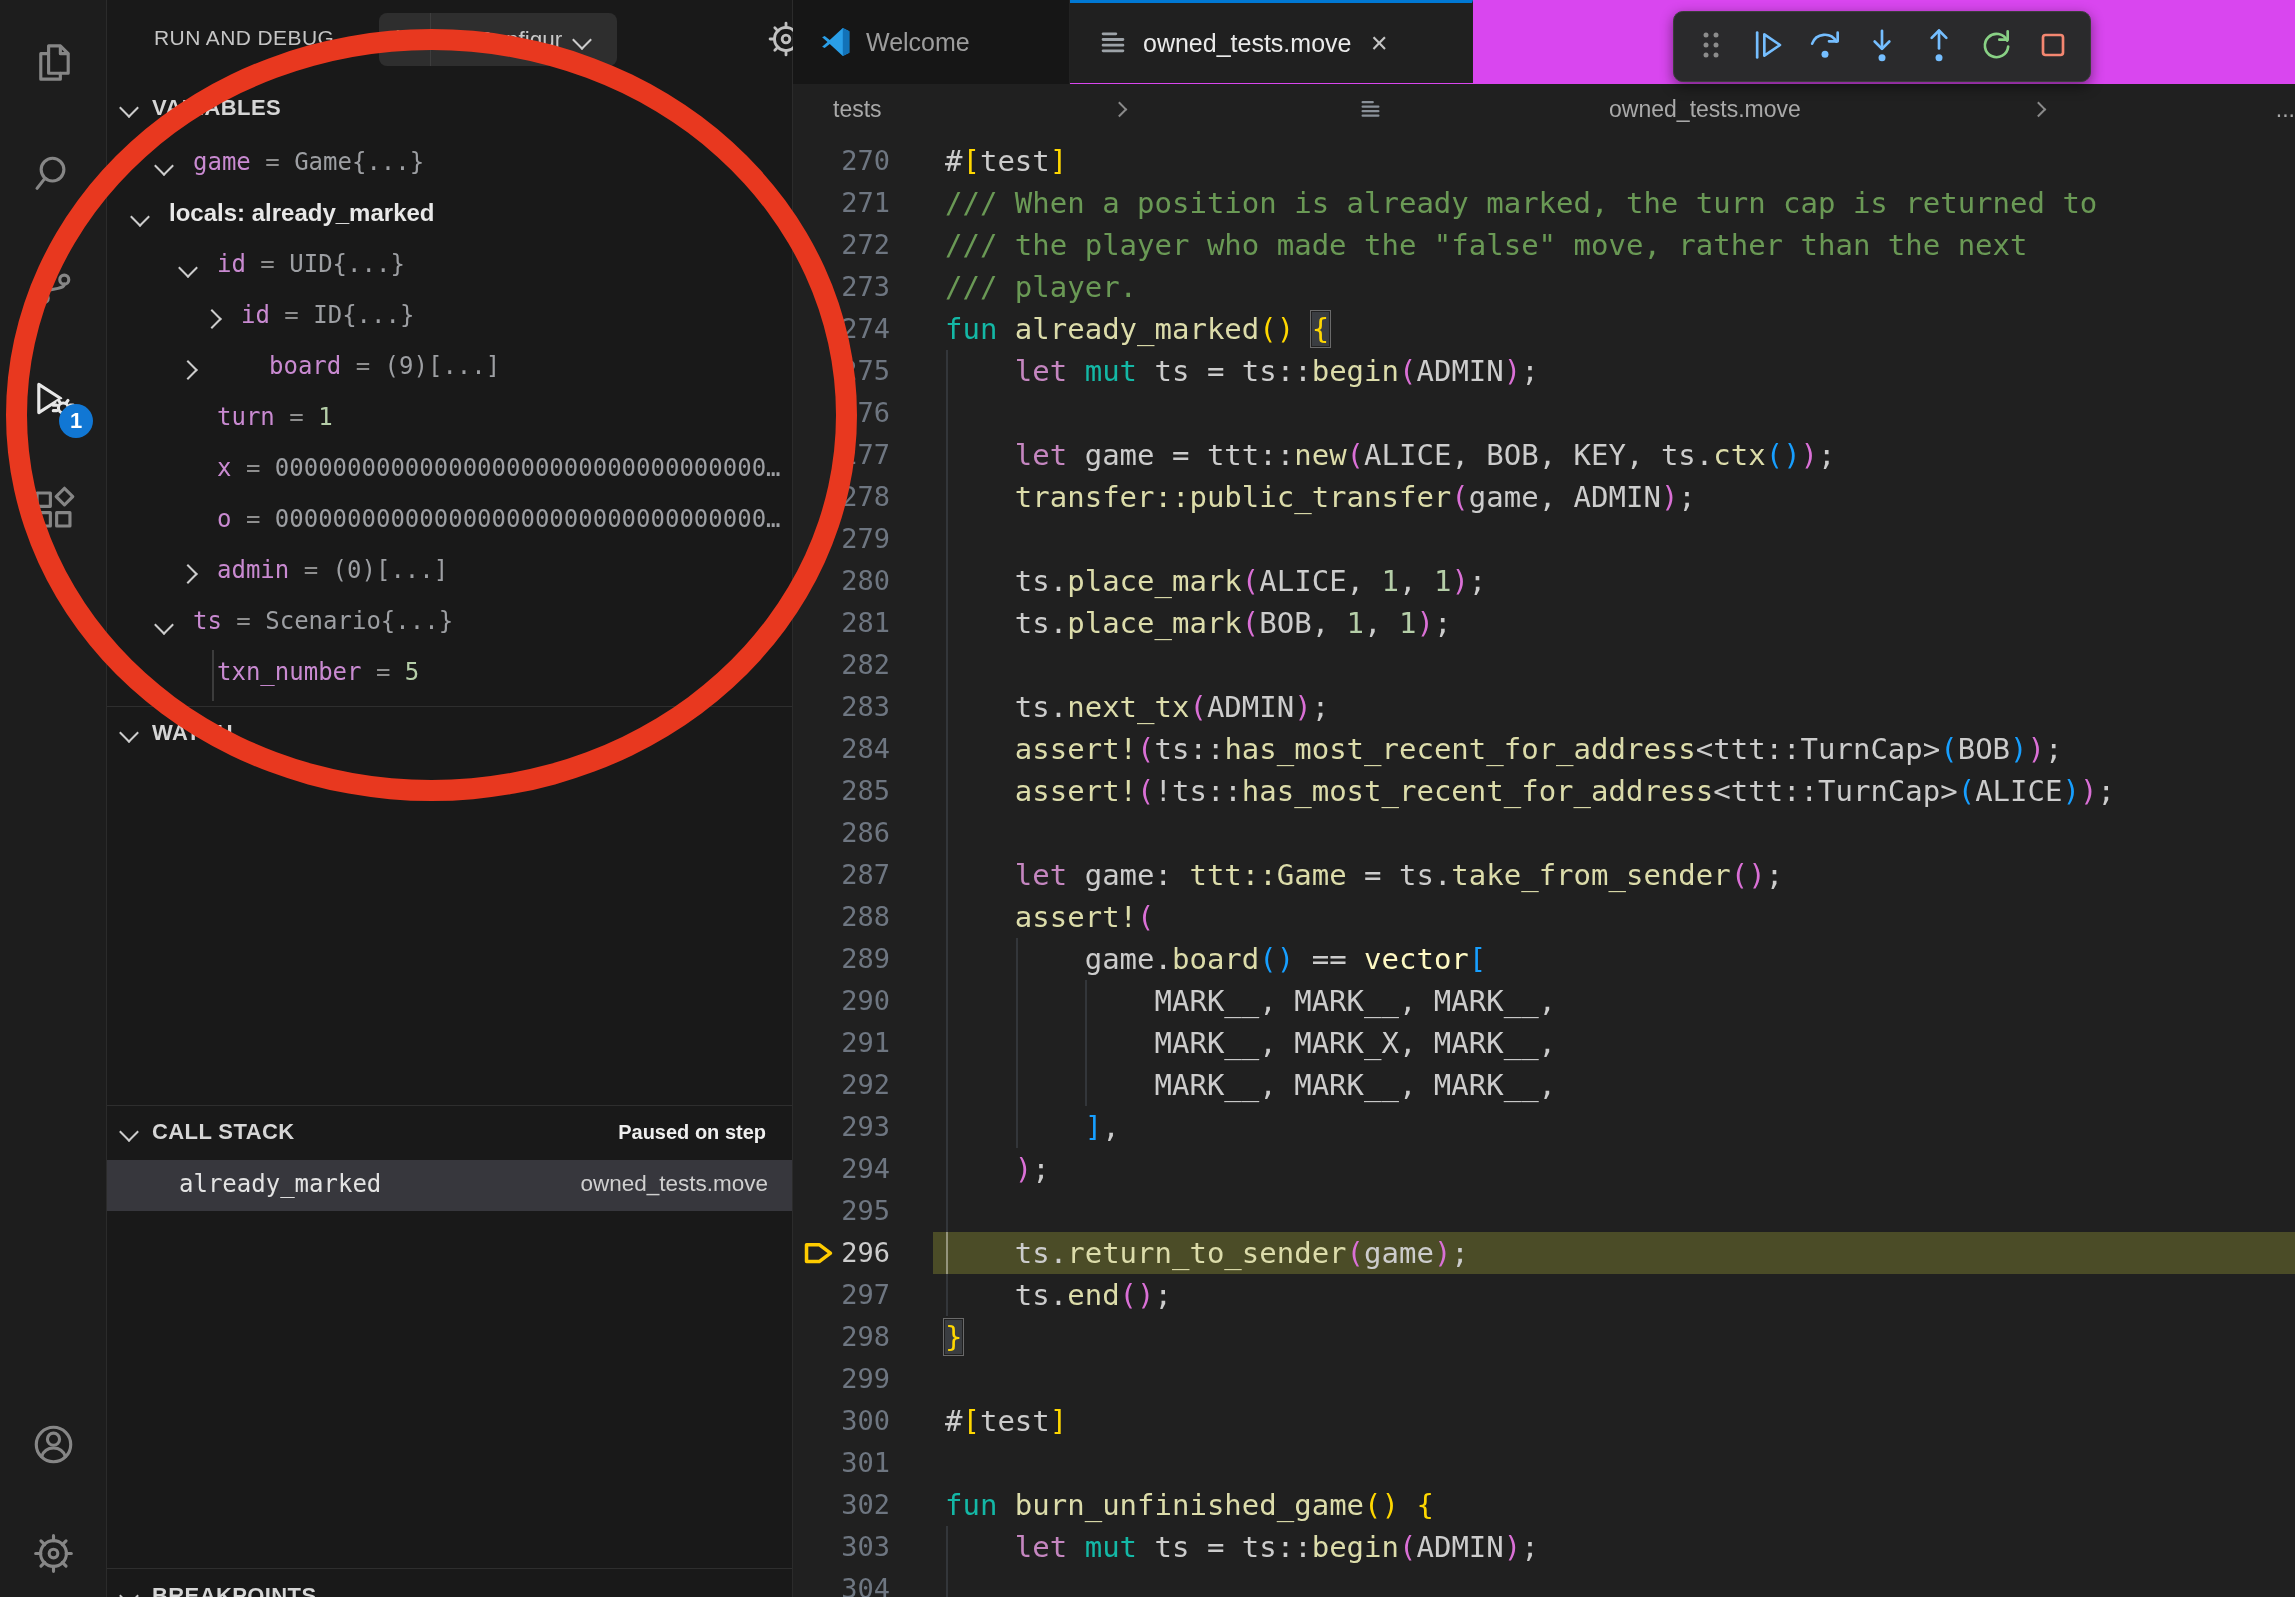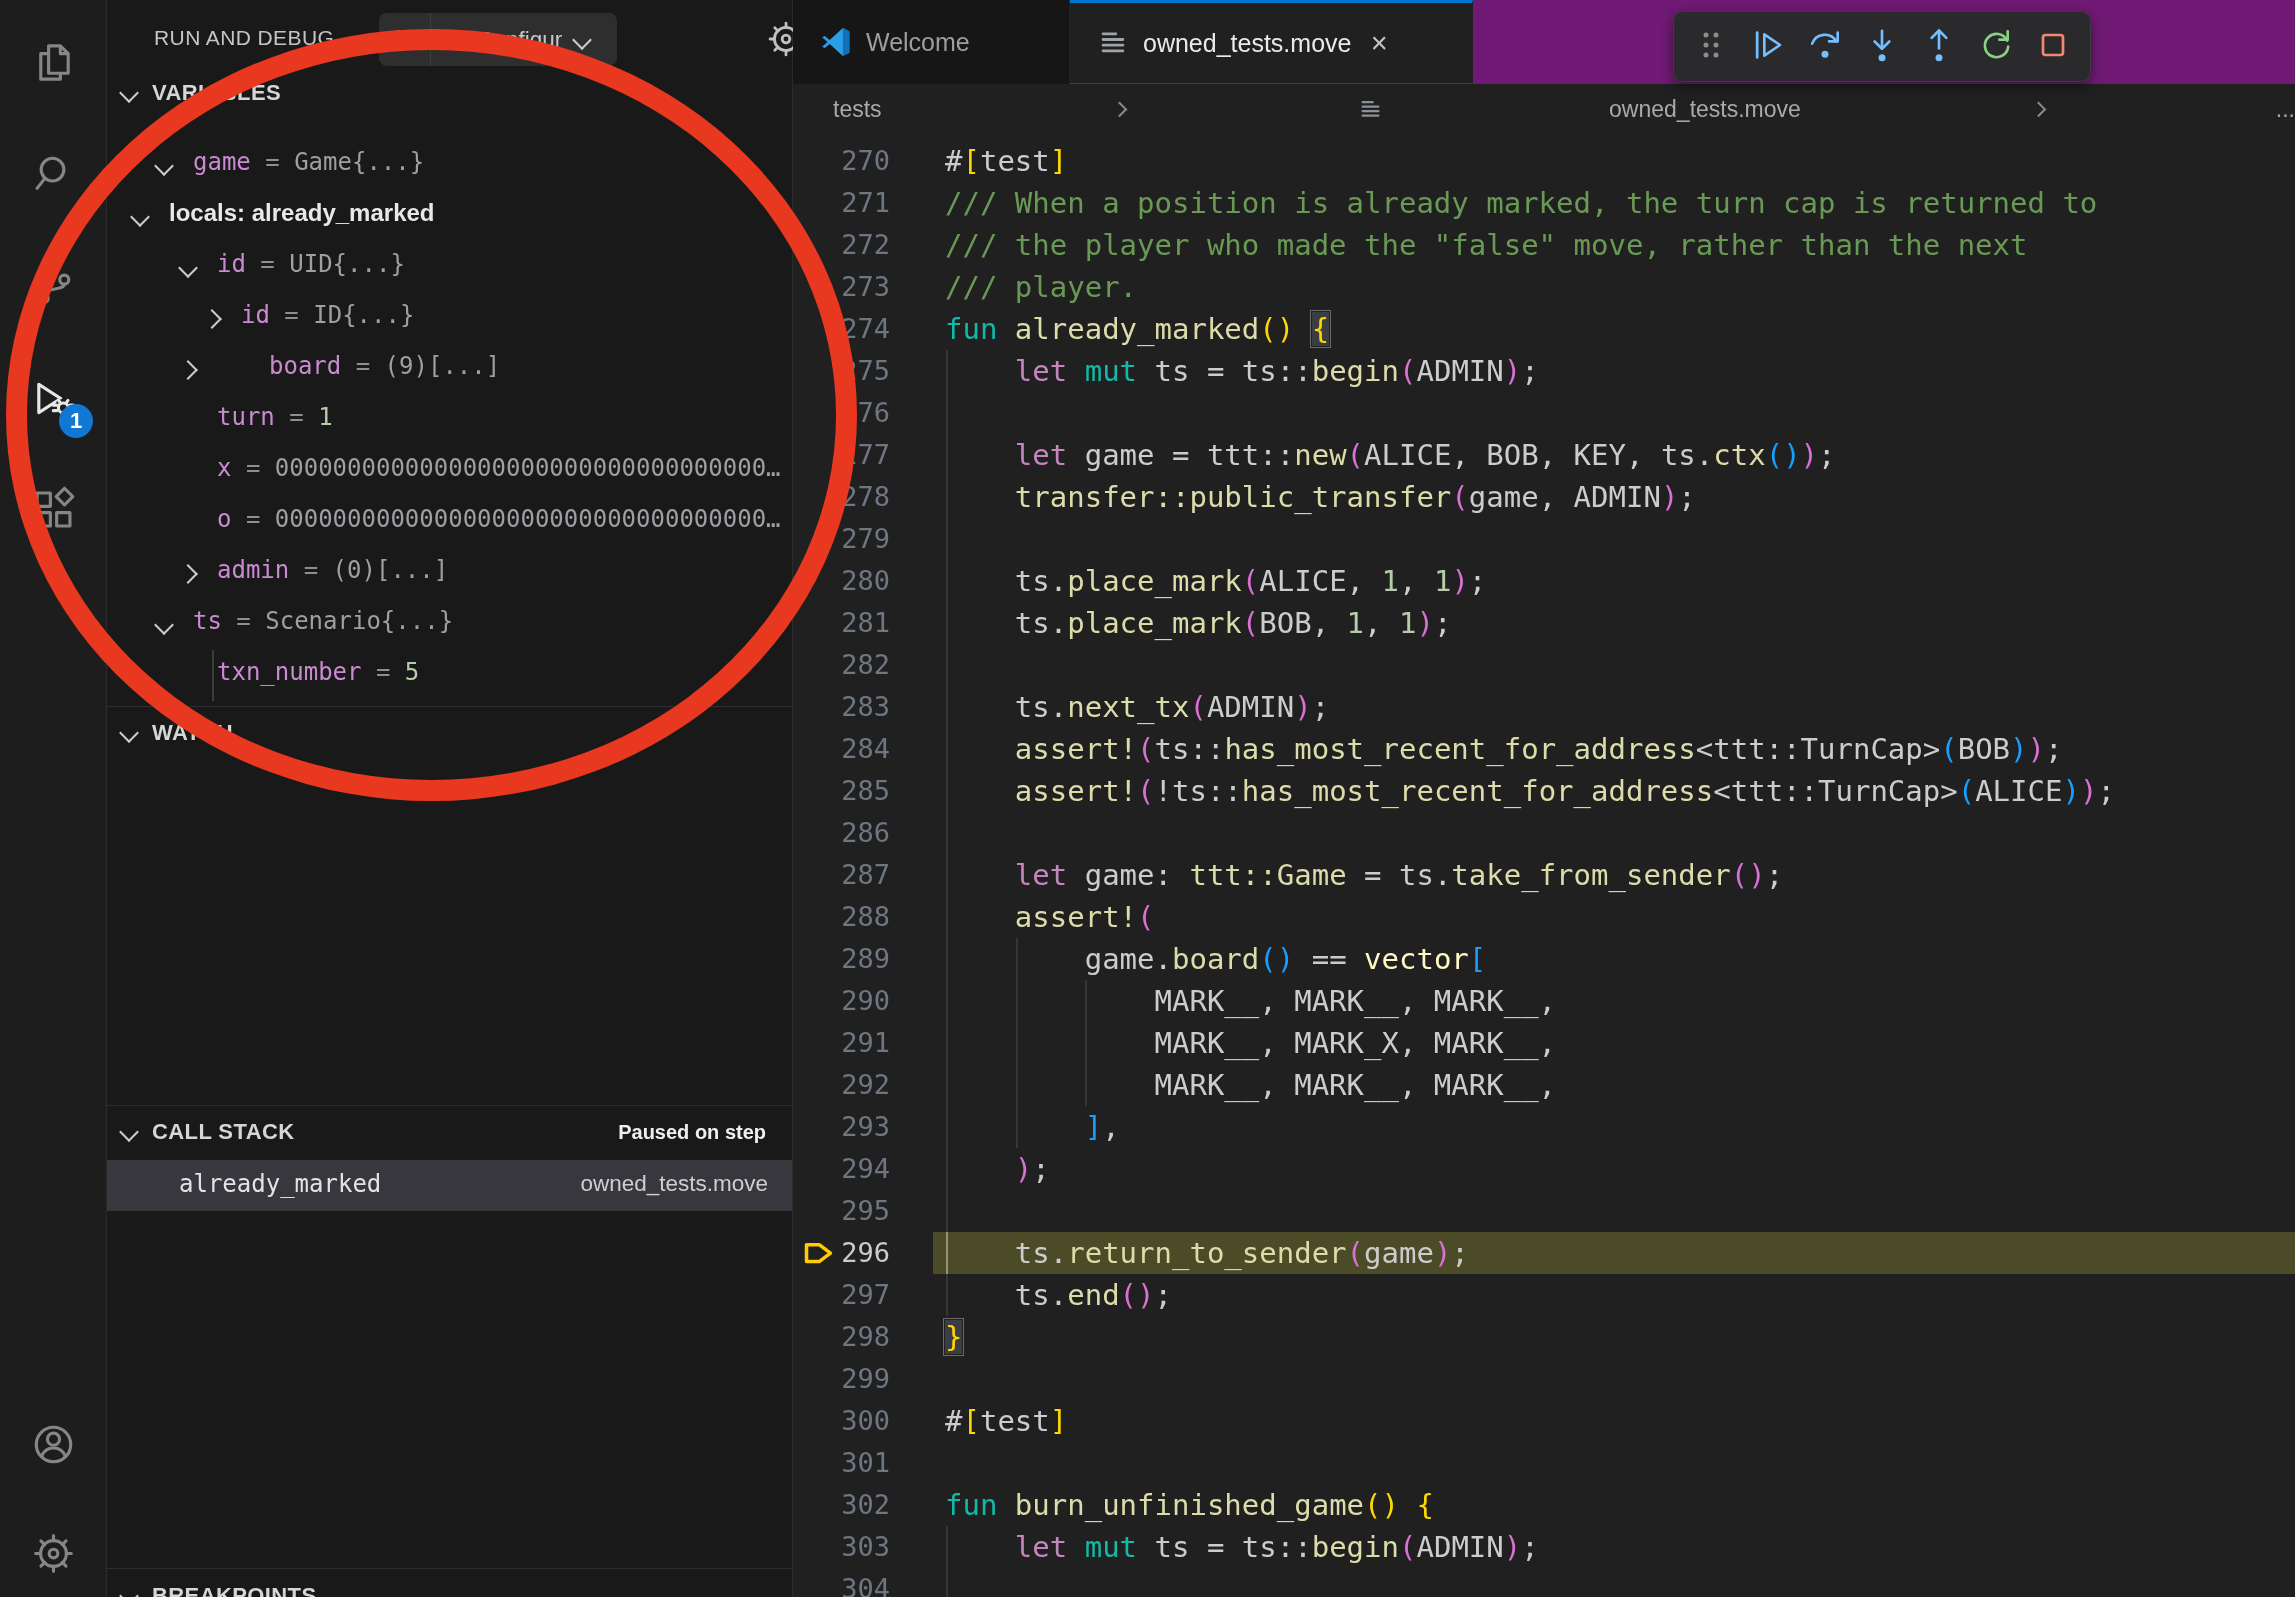--- a/index.html
+++ b/index.html
@@ -52,21 +52,21 @@
   .scope-label{font-family:"Liberation Sans",sans-serif;font-weight:bold;color:#e8e8e8;font-size:24px;}
   .tree-guide{position:absolute;width:1.6px;background:#3c3c3c;}
   #cs-status{position:absolute;right:26px;font-size:20px;font-weight:bold;color:#efefef;}
   #cs-row{position:absolute;left:0;width:100%;height:51px;background:#37373d;}
   #cs-frame{position:absolute;left:72px;top:9.7px;font-family:"DejaVu Sans Mono",monospace;
             font-size:24px;color:#e3e3e3;}
   #cs-file{position:absolute;right:24px;top:11.3px;font-size:22.5px;color:#cfcfcf;}
 
   
   #editor{position:absolute;left:793px;top:0;right:0;height:100%;background:#202020;}
-  #tabbar{position:absolute;left:0;top:0;right:0;height:84px;background:#701a75;
+  #tabbar{position:absolute;left:0;top:0;right:0;height:84px;background:#d946ef;
           border-bottom:0.8px solid #252526;}
   .tab{position:absolute;top:0;height:84px;display:flex;align-items:center;}
   #tab-welcome{left:0;width:276px;background:#161616;border-right:0.8px solid #222;}
   #tab-owned{left:277px;width:402px;background:#202020;border-top:3.2px solid #0078d4;
              border-right:0.8px solid #222;height:80px;}
   .tab-icon{margin-left:26px;display:flex;}
   .tab-icon svg{width:34px;height:34px;}
   .tab-label{font-size:25px;margin-left:13px;white-space:nowrap;}
   #tab-welcome .tab-label{color:#9d9d9d;}
   #tab-owned .tab-label{color:#eaeaea;}
@@ -181,21 +181,21 @@
         <span class="chev chev-down" style="margin-left:13px;"></span>
       </div>
       <span id="sb-gear"><svg viewBox="0 0 24 24" fill="none" stroke="currentColor" stroke-width="1.6" stroke-linecap="round" stroke-linejoin="round">
             <circle cx="12" cy="12" r="6.6"></circle>
             <circle cx="12" cy="12" r="2.2"></circle>
             <path d="M12 2.9v2.6M12 18.5v2.6M2.9 12h2.6M18.5 12h2.6M5.6 5.6l1.9 1.9M16.5 16.5l1.9 1.9M18.4 5.6l-1.9 1.9M7.5 16.5l-1.9 1.9"></path>
           </svg></span>
       <span id="sb-more">···</span>
     </div>
 
-    <div class="sec-head" style="top:69px;">
+    <div class="sec-head" style="top:84px;">
       <span class="chev chev-down sec-chev"></span>
       <span class="sec-label">VARIABLES</span>
     </div>
     <div id="var-rows">
         <div class="var-row">
           <span class="chev chev-down var-chev" style="left: 50px;"></span>
           <span class="var-text" style="left: 86px;"><span class="vn">game</span><span class="veq"> = </span><span class="vv">Game{...}</span></span>
         </div>
         <div class="var-row">
           <span class="chev chev-down var-chev" style="left: 26px;"></span>

